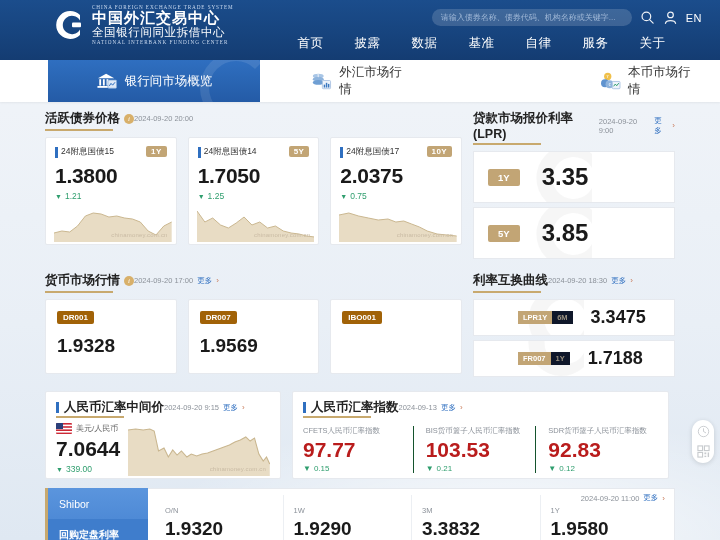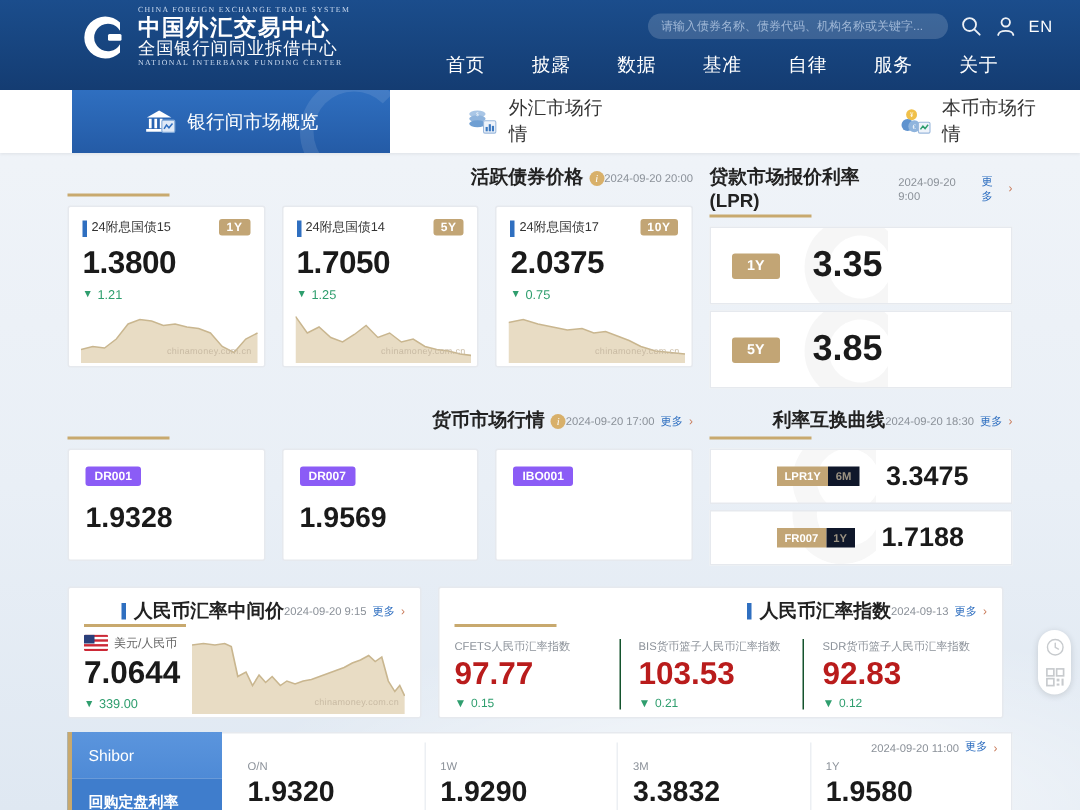--- a/index.html
+++ b/index.html
@@ -107,21 +107,21 @@
   .tab-ico{ width:22px;height:20px;flex:0 0 22px; }
   .tab-ico svg{display:block}
   .tab:nth-child(2){ margin-left:32px; }
   .tab:nth-child(3){ margin-left:150px; }
 
   
   .content{ padding:8px 45px 0 45px; }
   .row{ display:flex; gap:11px; }
 
   .sec-head{
-    display:flex;align-items:center;justify-content:flex-end;
+    display:flex;align-items:center;justify-content:flex-start;
     padding-bottom:4px; margin-bottom:6px; position:relative;
   }
   .sec-head::after{
     content:""; position:absolute;left:0;bottom:0;width:68px;height:2px;
     background:#c8a96e;
   }
   .sec-left{ display:flex;align-items:center;gap:4px; }
   .sec-title{ font-size:12.5px;color:#222;font-weight:bold; }
   .sec-title.blue-bar{ display:flex;align-items:center;gap:5px; }
   .blue-tick{ width:3px;height:11px;background:#2f6fc0;display:inline-block; }
@@ -172,21 +172,21 @@
   }
   .lpr-tenor{
     background:#c2a575;color:#fff;font-size:9.5px;font-weight:bold;
     padding:3px 10px;border-radius:2px;z-index:1;
   }
   .lpr-val{ font-size:24px;font-weight:bold;color:#1a1a1a;z-index:1; }
 
   
   .mm-card{ width:135px;height:75px;padding:9px 11px;position:relative;overflow:hidden; }
   .mm-tag{
-    background:#8b5cf6;color:#fff;font-size:8px;font-weight:bold;
+    background:#a16207;color:#fff;font-size:8px;font-weight:bold;
     padding:2px 6px;border-radius:2px;display:inline-block;
   }
   .mm-val{ font-size:19px;font-weight:bold;color:#1a1a1a;margin-top:11px; }
 
   .irs-card{
     background:#fff;border:1px solid #e6e9ee;height:37px;
     display:flex;align-items:center;gap:18px;padding:0 12px;
     position:relative;overflow:hidden;margin-bottom:4px;
   }
   .irs-tags{ display:flex;align-items:flex-start;z-index:1;padding-left:32px; }

